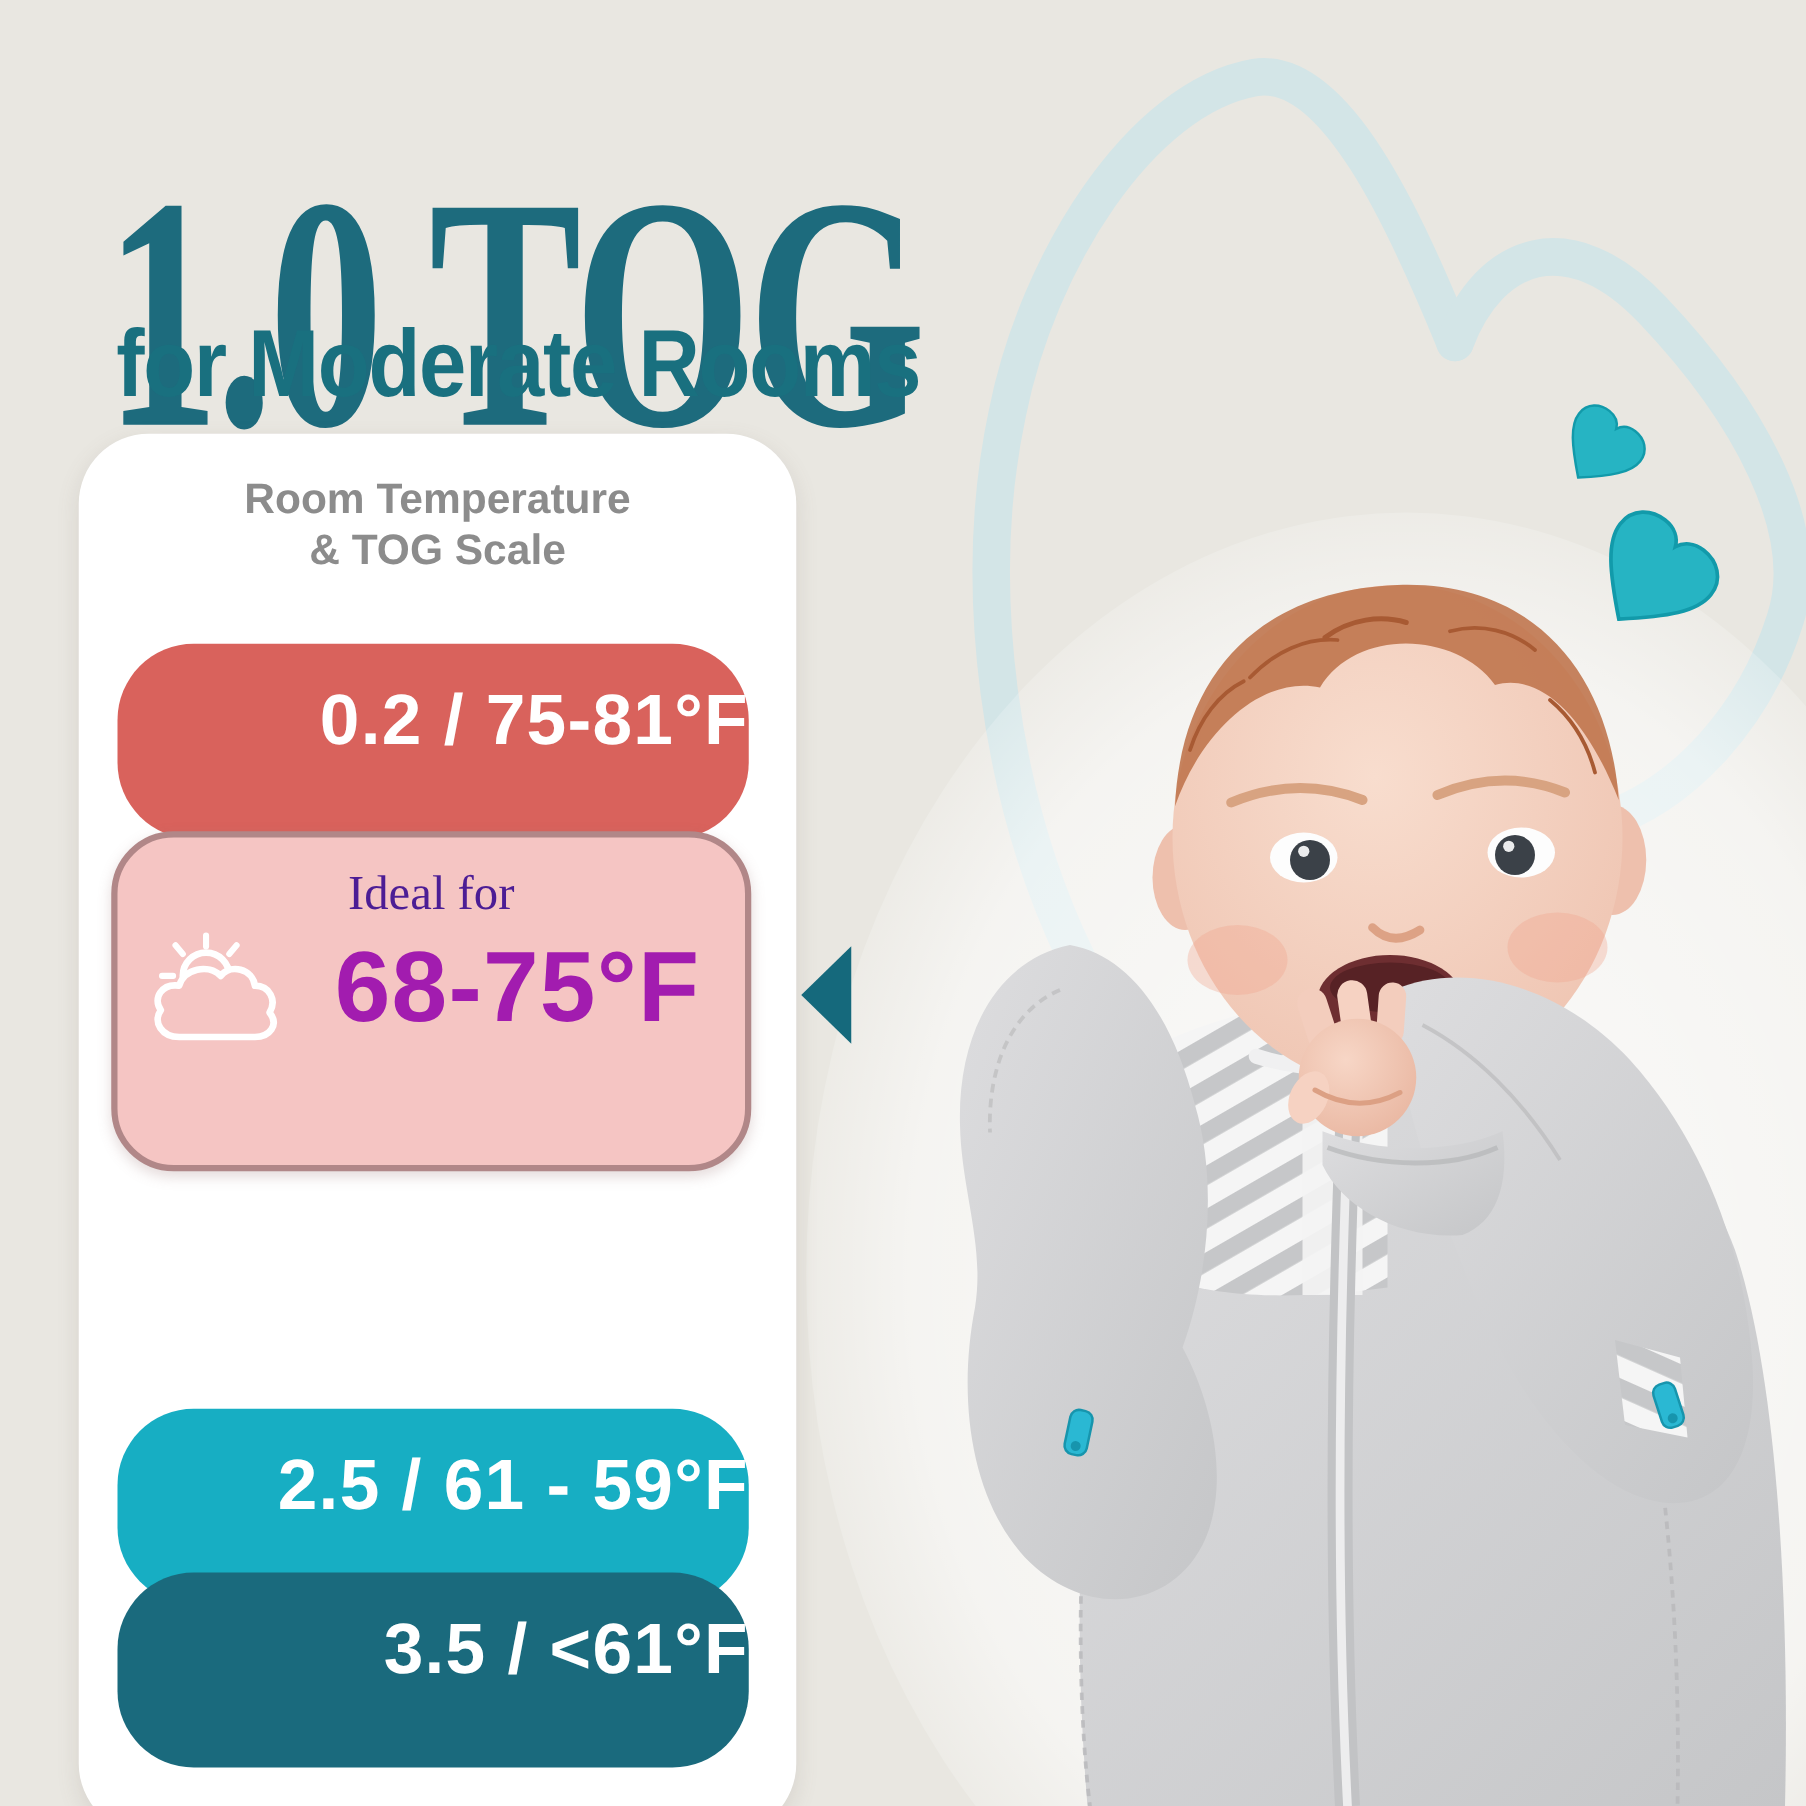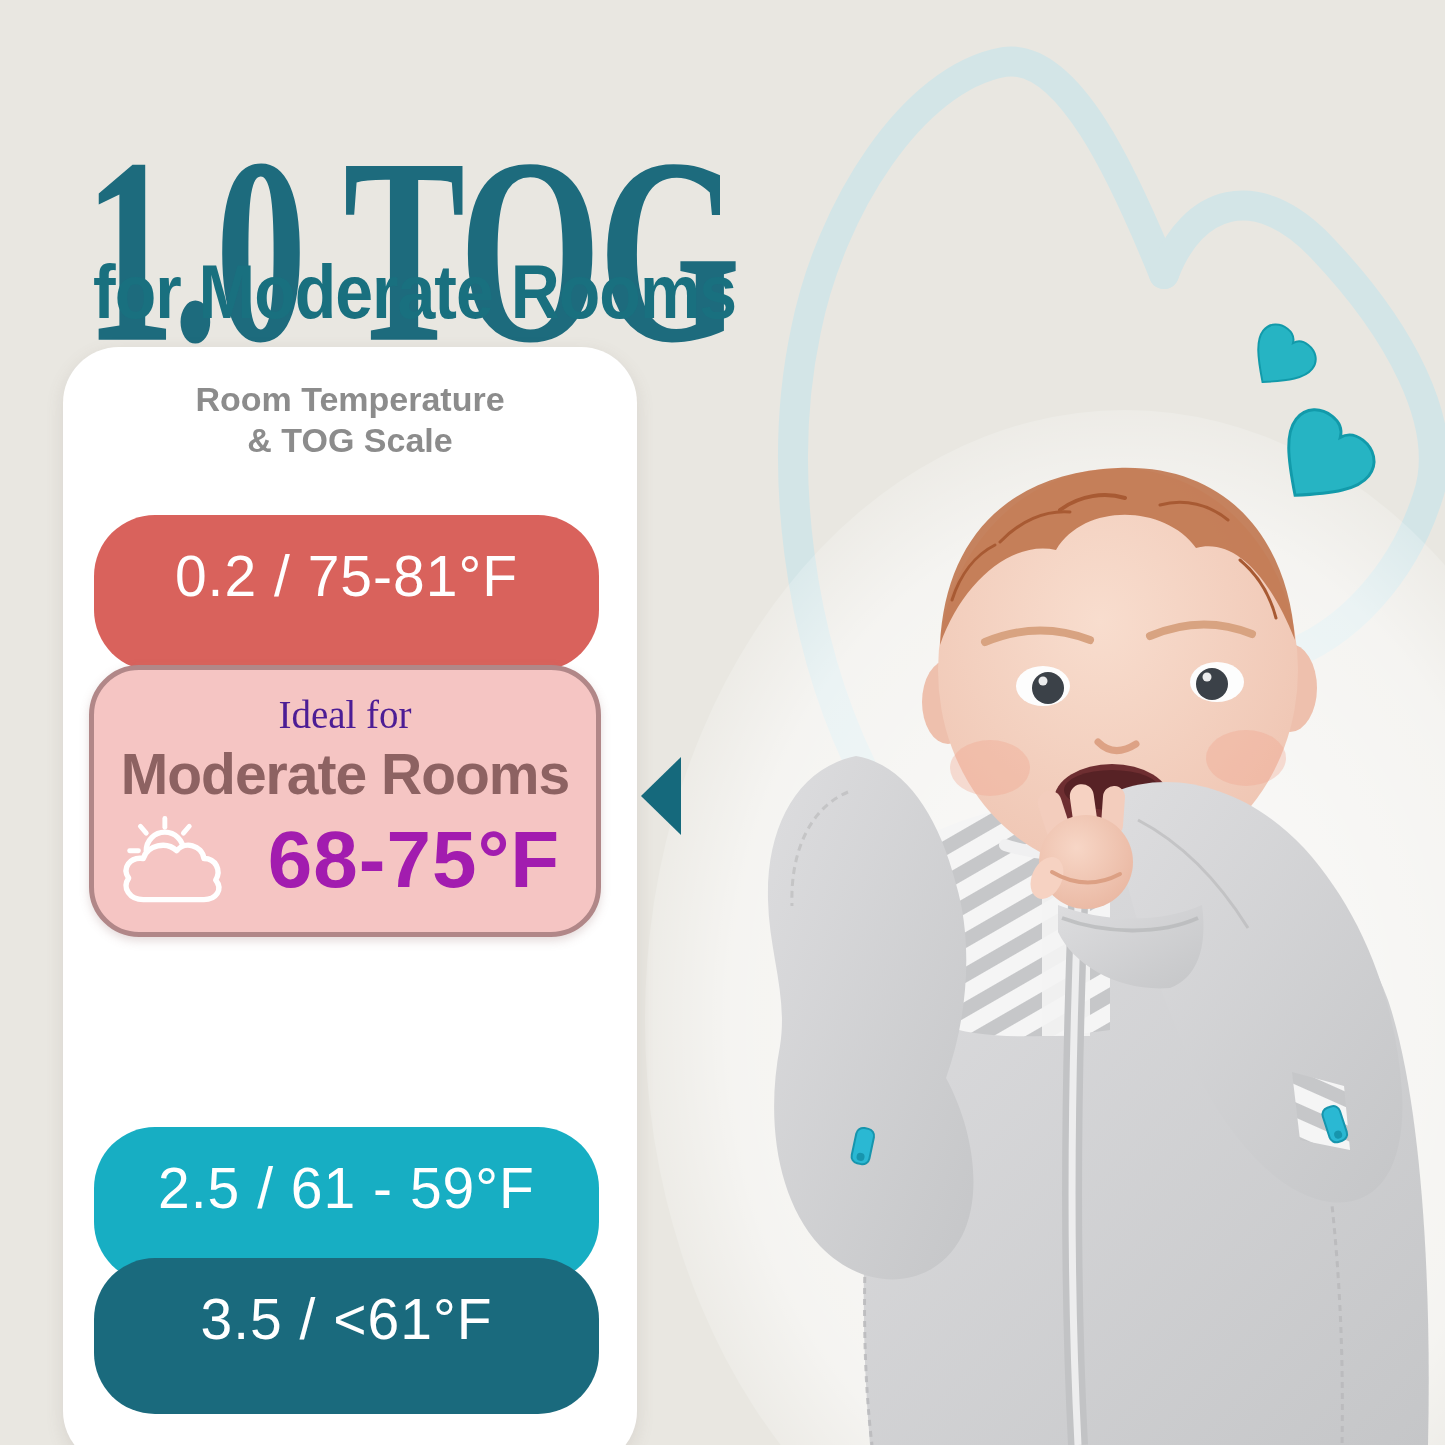--- a/index.html
+++ b/index.html
@@ -6,21 +6,21 @@
   .page{position:relative;width:1445px;height:1445px;overflow:hidden;background:#e9e7e1;font-family:"Liberation Sans",sans-serif;}
   .decor-svg{position:absolute;left:0;top:0;width:1445px;height:1445px;}
 
   
   .title{position:absolute;left:84px;top:-5px;font-family:"Liberation Serif",serif;font-weight:bold;font-size:183px;line-height:1;color:#1d6b7d;letter-spacing:-3px;transform:scaleY(1.45);transform-origin:left top;white-space:nowrap;}
   .subtitle{position:absolute;left:93px;top:247px;font-weight:bold;font-size:68px;color:#19707f;letter-spacing:-1px;transform:scaleY(1.12);transform-origin:left top;white-space:nowrap;}
 
   
   .card{position:absolute;left:63px;top:347px;width:574px;height:1120px;background:#ffffff;border-radius:56px;box-shadow:0 6px 18px rgba(110,100,90,.14);}
   .card-heading{position:absolute;left:0;top:32px;width:100%;text-align:center;font-weight:bold;font-size:34px;line-height:1.2;color:#8c8c8c;letter-spacing:0;}
-  .pill{position:absolute;left:31px;width:505px;height:156px;border-radius:61px;color:#fff;font-weight:normal;font-size:57px;letter-spacing:1px;text-align:center;line-height:122px;white-space:nowrap;}
+  .pill{position:absolute;left:31px;width:505px;height:156px;border-radius:61px;color:#fff;font-weight:bold;font-size:57px;letter-spacing:1px;text-align:right;line-height:122px;white-space:nowrap;}
   .pill-r1{top:168px;background:#d9625c;}
   .pill-r2{top:626px;background:#a2d3c9;}
   .pill-r3{top:780px;background:#17aec3;}
   .pill-r4{top:911px;background:#1a6a7d;}
   .highlight-box{position:absolute;left:26px;top:318px;width:512px;height:272px;background:#f5c5c3;border:5px solid #b18788;border-radius:50px;box-sizing:border-box;box-shadow:0 4px 10px rgba(150,110,110,.25);text-align:center;}
   .ideal-intro{margin-top:22px;font-family:"Liberation Serif",serif;font-size:39px;color:#4c1d95;}
   .ideal-name{margin-top:4px;font-weight:bold;font-size:57px;color:#8d6262;letter-spacing:-1px;}
   .ideal-temp-row{margin-top:6px;display:flex;align-items:center;justify-content:center;transform:translateX(-8px);}
   .suncloud{width:132px;height:94px;margin-right:22px;flex:0 0 auto;}
   .ideal-temp{font-weight:bold;font-size:80px;color:#a21caf;letter-spacing:1px;}
@@ -164,21 +164,20 @@
   <section class="card">
     <div class="card-heading">
       <span>Room Temperature</span><br>
       <span>&amp; TOG Scale</span>
     </div>
 
     <div class="pill pill-r1">0.2 / 75-81°F</div>
 
     <div class="highlight-box">
       <div class="ideal-intro">Ideal for</div>
-      <div class="ideal-name">Moderate Rooms</div>
       <div class="ideal-temp-row">
         <svg class="suncloud" viewBox="0 0 135 95" aria-hidden="true">
           <g stroke="#ffffff" stroke-width="5" stroke-linecap="round">
             <line x1="52" y1="5" x2="52" y2="14"></line>
             <line x1="77" y1="13" x2="71" y2="20"></line>
             <line x1="88" y1="38" x2="79" y2="38"></line>
             <line x1="27" y1="13" x2="33" y2="20"></line>
             <line x1="16" y1="38" x2="25" y2="38"></line>
             <line x1="27" y1="63" x2="33" y2="56"></line>
           </g>

